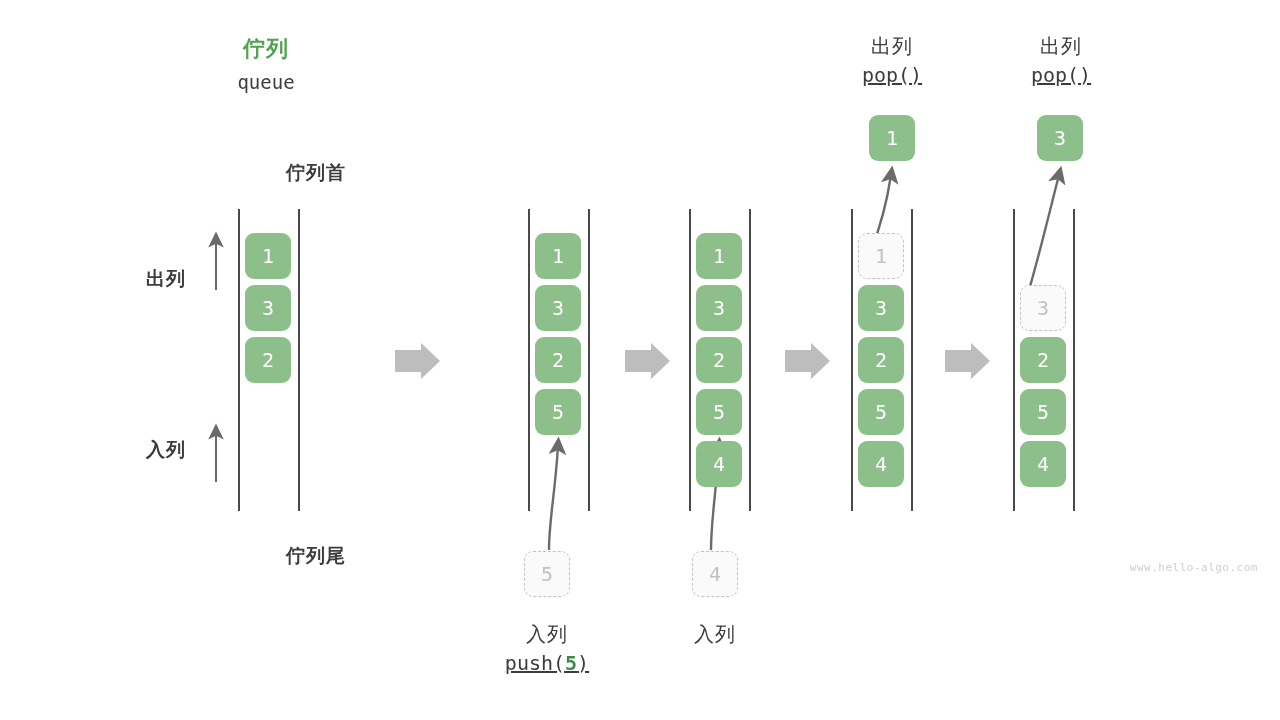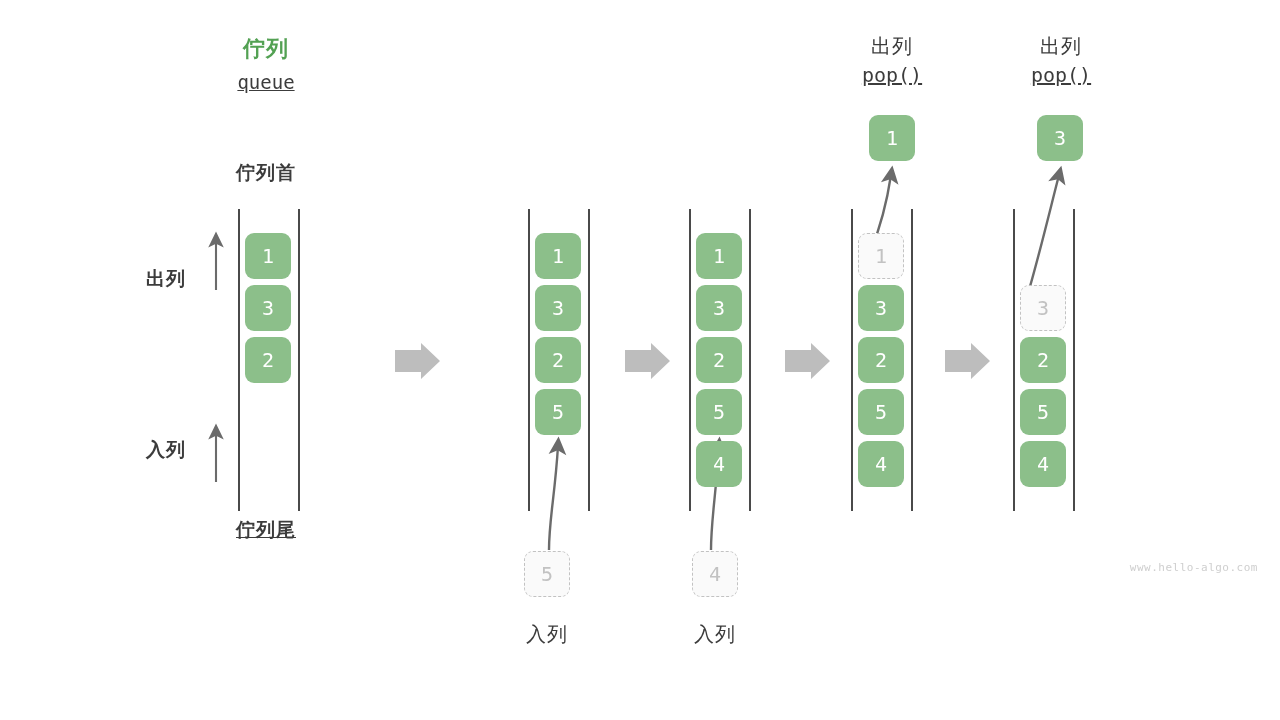--- a/index.html
+++ b/index.html
@@ -62,21 +62,21 @@
     color:#3c3c3c;
     letter-spacing:1px;
   }
   .endpoint-label{
     position:absolute;
     white-space:nowrap;
     font-weight:700;
     font-size:19px;
     color:#3c3c3c;
     letter-spacing:1px;
-    text-align:center;
+    text-align:right;
   }
   .watermark{
     position:absolute;
     right:22px;bottom:14px;
     font-family:"DejaVu Sans Mono","Liberation Mono",monospace;
     font-size:11px;
     color:#cfcfcf;
     letter-spacing:0.5px;
     white-space:nowrap;
   }
@@ -156,24 +156,24 @@
     <g>
       <path d="M871,250 C880,228 886,208 891,175" stroke="#6b6b6b" stroke-width="2.4" fill="none" marker-end="url(#mkThin)"></path>
     </g>
 
     <g>
       <path d="M1029,290 C1040,252 1050,210 1059,175" stroke="#6b6b6b" stroke-width="2.4" fill="none" marker-end="url(#mkThin)"></path>
     </g>
   </svg>
 
   <div class="title-cn" style="left:186px;top:34px;width:160px;">佇列</div>
-  <div class="title-en" style="left:186px;top:71px;width:160px;text-decoration:underline;">queue</div>
+  <div class="title-en" style="left:186px;top:71px;width:160px;">queue</div>
 
   <div class="endpoint-label" style="left:186px;top:160px;width:160px;">佇列首</div>
-  <div class="endpoint-label" style="left:186px;top:517px;width:160px;text-decoration:underline;">佇列尾</div>
+  <div class="endpoint-label" style="left:186px;top:543px;width:160px;">佇列尾</div>
 
   <div class="side-label" style="left:146px;top:266px;">出列</div>
   <div class="side-label" style="left:146px;top:437px;">入列</div>
 
   <div class="rail" style="left:238px;top:209px;height:302px;"></div>
   <div class="rail" style="left:298px;top:209px;height:302px;"></div>
 
   <div class="box" style="left:245px;top:233px;">1</div>
   <div class="box" style="left:245px;top:285px;">3</div>
   <div class="box" style="left:245px;top:337px;">2</div>
@@ -183,20 +183,21 @@
 
   <div class="box" style="left:535px;top:233px;">1</div>
   <div class="box" style="left:535px;top:285px;">3</div>
   <div class="box" style="left:535px;top:337px;">2</div>
   <div class="box" style="left:535px;top:389px;">5</div>
 
   <div class="box ghost" style="left:524px;top:551px;">5</div>
 
   <div class="cap" style="left:467px;top:620px;width:160px;">
     <span class="cn plain">入列</span>
+    <span class="mono"><span>push(</span><span class="num">5</span><span>)</span></span>
   </div>
 
   <div class="rail" style="left:689px;top:209px;height:302px;"></div>
   <div class="rail" style="left:749px;top:209px;height:302px;"></div>
 
   <div class="box" style="left:696px;top:233px;">1</div>
   <div class="box" style="left:696px;top:285px;">3</div>
   <div class="box" style="left:696px;top:337px;">2</div>
   <div class="box" style="left:696px;top:389px;">5</div>
   <div class="box" style="left:696px;top:441px;">4</div>

